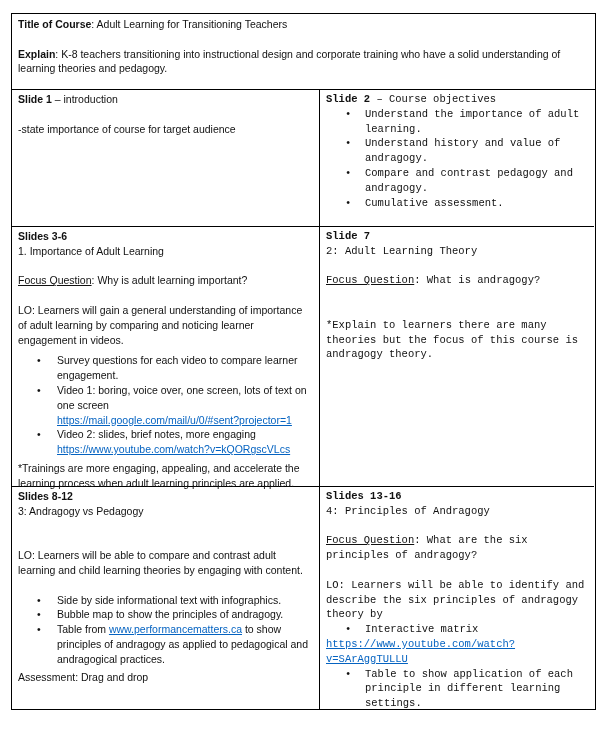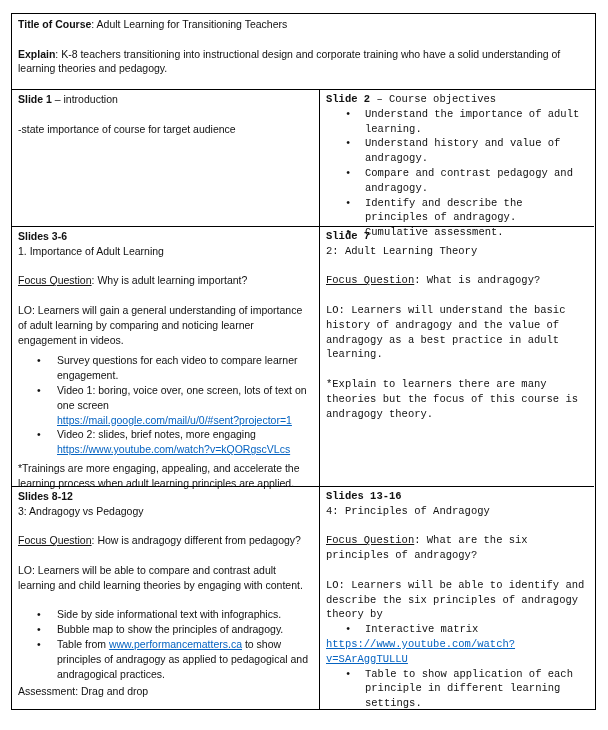--- a/index.html
+++ b/index.html
@@ -37,21 +37,20 @@
     <div><b>Slide 1</b><span> – introduction</span></div>
     <div class="gap"></div>
     <div>-state importance of course for target audience</div>
   </div>
   <div class="cell c-right r1">
     <div><b>Slide 2</b><span> – Course objectives</span></div>
     <ul>
       <li>Understand the importance of adult learning.</li>
       <li>Understand history and value of andragogy.</li>
       <li>Compare and contrast pedagogy and andragogy.</li>
-      <li>Identify and describe the principles of andragogy.</li>
       <li>Cumulative assessment.</li>
     </ul>
   </div>
 
   <div class="cell c-left r2">
     <div><b>Slides 3-6</b></div>
     <div>1. Importance of Adult Learning</div>
     <div class="gap"></div>
     <div><span class="u">Focus Question</span><span>: Why is adult learning important?</span></div>
     <div class="gap"></div>
@@ -64,30 +63,28 @@
     </ul>
     <div style="height:4px"></div>
     <div>*Trainings are more engaging, appealing, and accelerate the learning process when adult learning principles are applied.</div>
   </div>
   <div class="cell c-right r2">
     <div><b>Slide 7</b></div>
     <div>2: Adult Learning Theory</div>
     <div class="gap"></div>
     <div><span class="u">Focus Question</span><span>: What is andragogy?</span></div>
     <div class="gap"></div>
-    <div>LO: Learners will understand the basic history of andragogy and the value of andragogy as a best practice in adult learning.</div>
     <div class="gap"></div>
     <div>*Explain to learners there are many theories but the focus of this course is andragogy theory.</div>
   </div>
 
   <div class="cell c-left r3">
     <div><b>Slides 8-12</b></div>
     <div>3: Andragogy vs Pedagogy</div>
     <div class="gap"></div>
-    <div><span class="u">Focus Question</span><span>: How is andragogy different from pedagogy?</span></div>
     <div class="gap"></div>
     <div>LO: Learners will be able to compare and contrast adult learning and child learning theories by engaging with content.</div>
     <div class="gap"></div>
     <ul>
       <li>Side by side informational text with infographics.</li>
       <li>Bubble map to show the principles of andragogy.</li>
       <li><span>Table from </span><a class="lnk">www.performancematters.ca</a><span> to show principles of andragogy as applied to pedagogical and andragogical practices.</span></li>
     </ul>
     <div style="height:3px"></div>
     <div>Assessment: Drag and drop</div>

